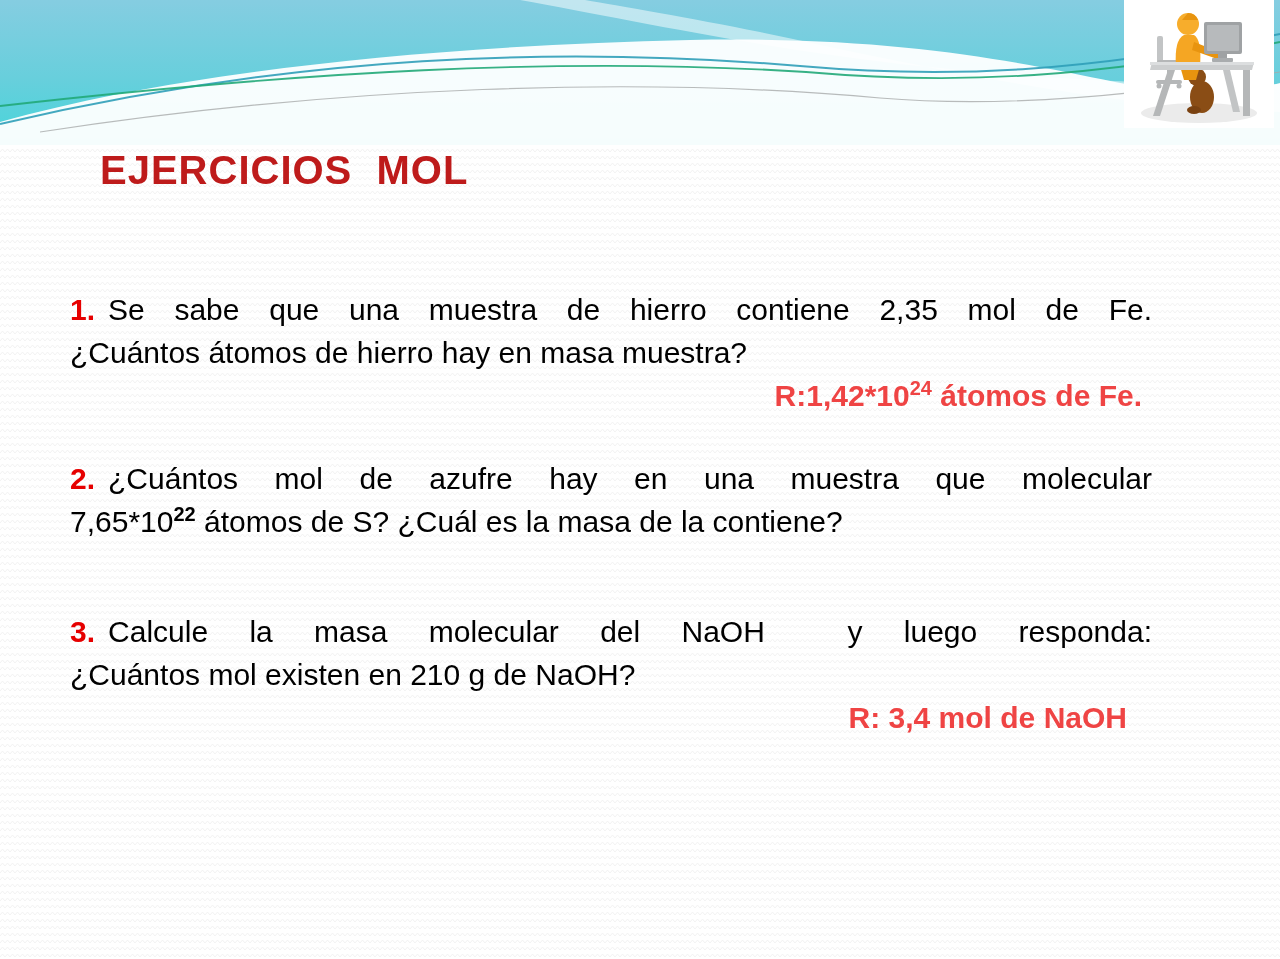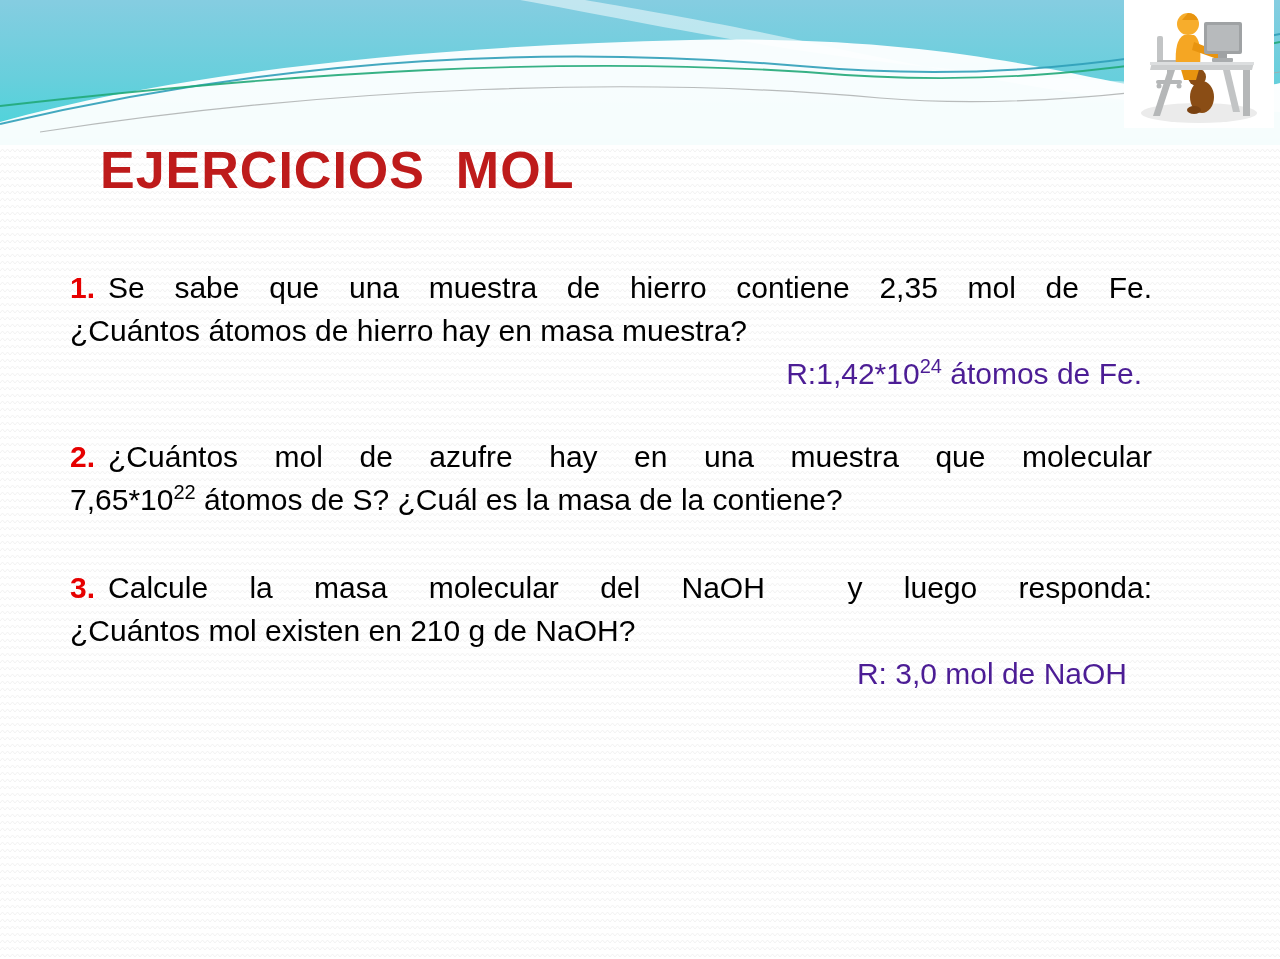--- a/index.html
+++ b/index.html
@@ -24,60 +24,60 @@
     background: #ffffff;
     z-index: 2;
   }
   .clipart-box svg { display: block; width: 150px; height: 128px; }
   .content {
     position: absolute; left: 70px; top: 130px; width: 1082px;
     z-index: 3;
   }
   .slide-title {
     margin: 16px 0 0 30px;
-    font-size: 52px;
+    font-size: 40px;
     font-weight: bold;
     letter-spacing: 1px;
     line-height: 48px;
     color: #be1b1b;
   }
   .exercise { margin-top: 0; }
-  .exercise-1 { margin-top: 72px; }
+  .exercise-1 { margin-top: 94px; }
   .exercise-2 { margin-top: 40px; }
-  .exercise-3 { margin-top: 45px; }
+  .exercise-3 { margin-top: 67px; }
   .line {
     font-size: 30px;
     line-height: 43px;
     color: #000000;
     white-space: normal;
   }
   .line-just {
     text-align: justify;
     text-align-last: justify;
   }
   .ex-num {
     color: #e60000;
     font-weight: bold;
     margin-right: 13px;
   }
   .answer {
     text-align: right;
-    font-weight: normal;
-    color: #4c1d95;
+    font-weight: bold;
+    color: #ef4444;
     padding-right: 10px;
   }
   .answer.answer-3 { padding-right: 25px; }
   sup.exp {
     font-size: 20px;
     vertical-align: baseline;
     position: relative;
     top: -11px;
     line-height: 0;
   }
-  sup.exp-regular { font-weight: normal; margin-top: 8px; }
+  sup.exp-regular { font-weight: bold; margin-top: 8px; }
 </style>
 </head>
 <body>
 
 <svg class="texture-layer" width="1280" height="959" xmlns="http://www.w3.org/2000/svg">
   <defs>
     <pattern id="zigzag" width="10" height="7" patternUnits="userSpaceOnUse">
       <path d="M0,5 L2.5,2 L5,5 L7.5,2 L10,5" stroke="#eeeeee" stroke-width="1" fill="none"></path>
     </pattern>
   </defs>
@@ -156,15 +156,15 @@
   </div>
 
   <div class="exercise exercise-2">
     <div class="line line-just"><span class="ex-num">2.</span><span>¿Cuántos mol de azufre hay en una muestra que molecular</span></div>
     <div class="line"><span>7,65*10</span><sup class="exp exp-regular">22</sup><span> átomos de S? ¿Cuál es la masa de la contiene?</span></div>
   </div>
 
   <div class="exercise exercise-3">
     <div class="line line-just"><span class="ex-num">3.</span><span>Calcule la masa molecular del NaOH&nbsp; y luego responda:</span></div>
     <div class="line">¿Cuántos mol existen en 210 g de NaOH?</div>
-    <div class="line answer answer-3">R: 3,0 mol de NaOH</div>
+    <div class="line answer answer-3">R: 3,4 mol de NaOH</div>
   </div>
 </div>
 
 </body></html>

